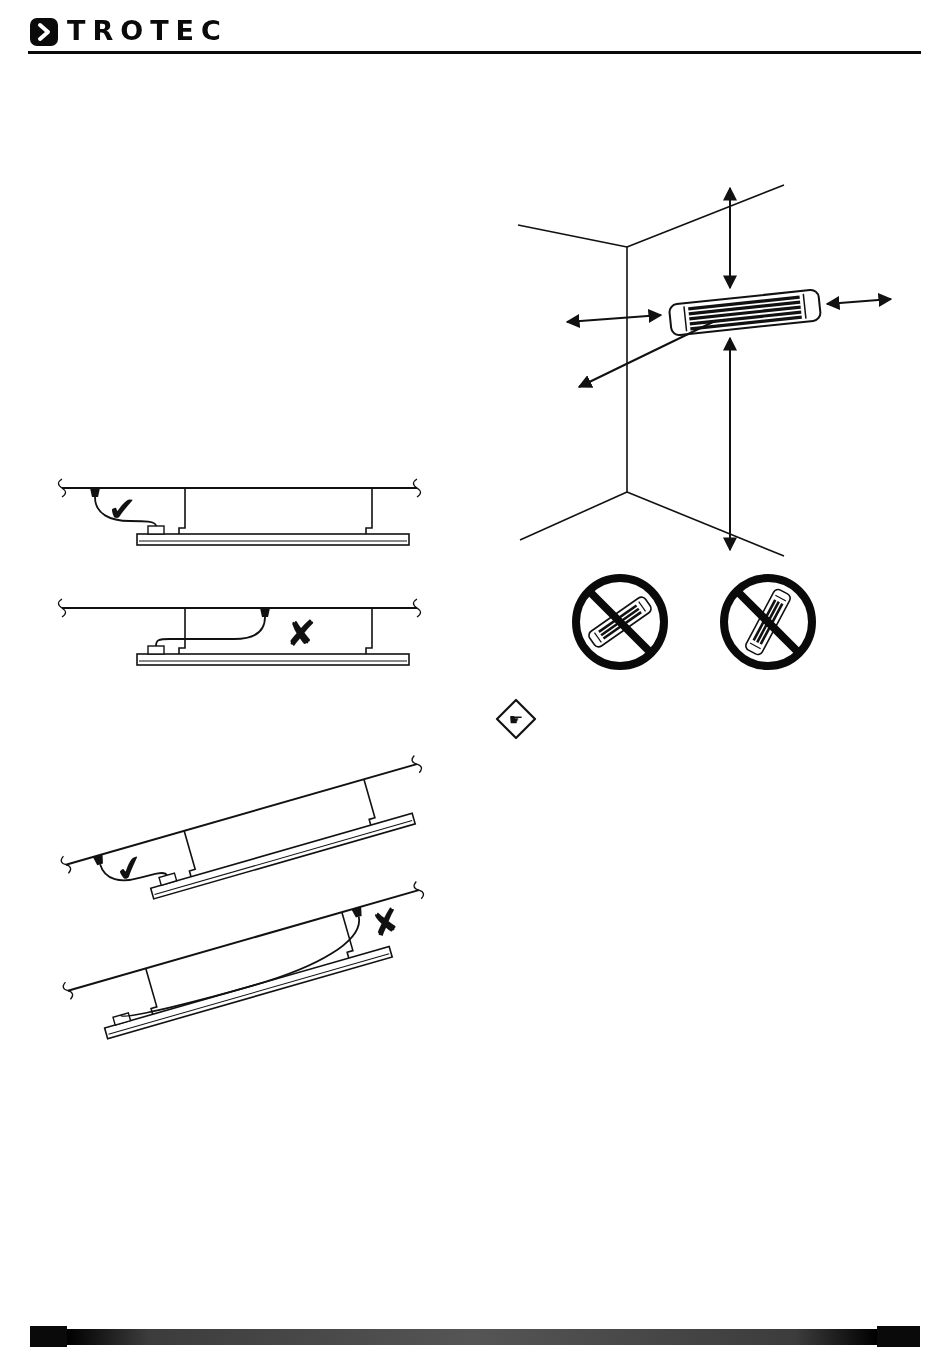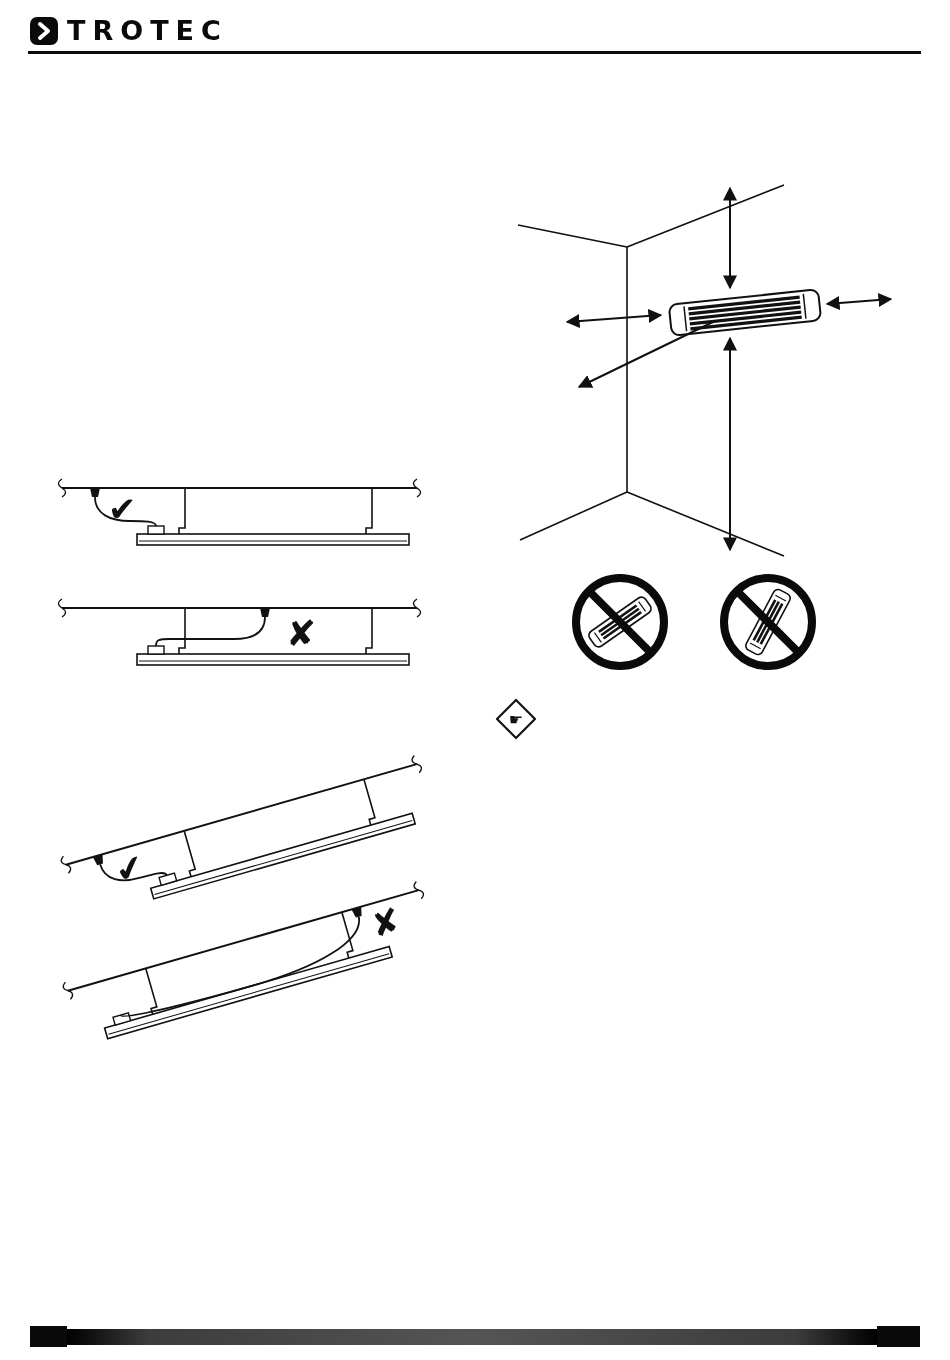--- a/index.html
+++ b/index.html
@@ -1,20 +1,20 @@
 <!DOCTYPE html>
 <html><head>
 <meta charset="utf-8">
 <style>
   *{box-sizing:border-box;margin:0;padding:0}
   html,body{width:950px;height:1360px}
   body{background:#ffffff;font-family:"Liberation Sans",sans-serif;position:relative;overflow:hidden}
   .page{position:absolute;left:0;top:0;width:950px;height:1360px;background:#ffffff}
   .abs{position:absolute}
-  .logo{position:absolute;left:30px;top:15px;display:flex;align-items:center;gap:9px}
+  .logo{position:absolute;left:30px;top:15px;display:flex;align-items:flex-end;gap:9px}
   .logo-box{width:28px;height:28px;background:#0a0a0a;border-radius:7px;display:flex;align-items:center;justify-content:center}
   .logo-text{font-size:27px;font-weight:800;letter-spacing:7px;color:#0a0a0a;font-family:"DejaVu Sans","Liberation Sans",sans-serif}
   .rule{position:absolute;left:28px;top:51px;width:893px;height:3px;background:#0a0a0a}
   .footer-box{position:absolute;background:#0a0a0a}
   .footer-bar{position:absolute;left:67px;top:1329px;width:810px;height:16px;
     background:linear-gradient(90deg,#000 0%,#3c3c3c 10%,#555 50%,#3c3c3c 90%,#000 100%)}
   svg text{font-family:"DejaVu Sans","Liberation Sans",sans-serif}
 </style>
 </head>
 <body>

